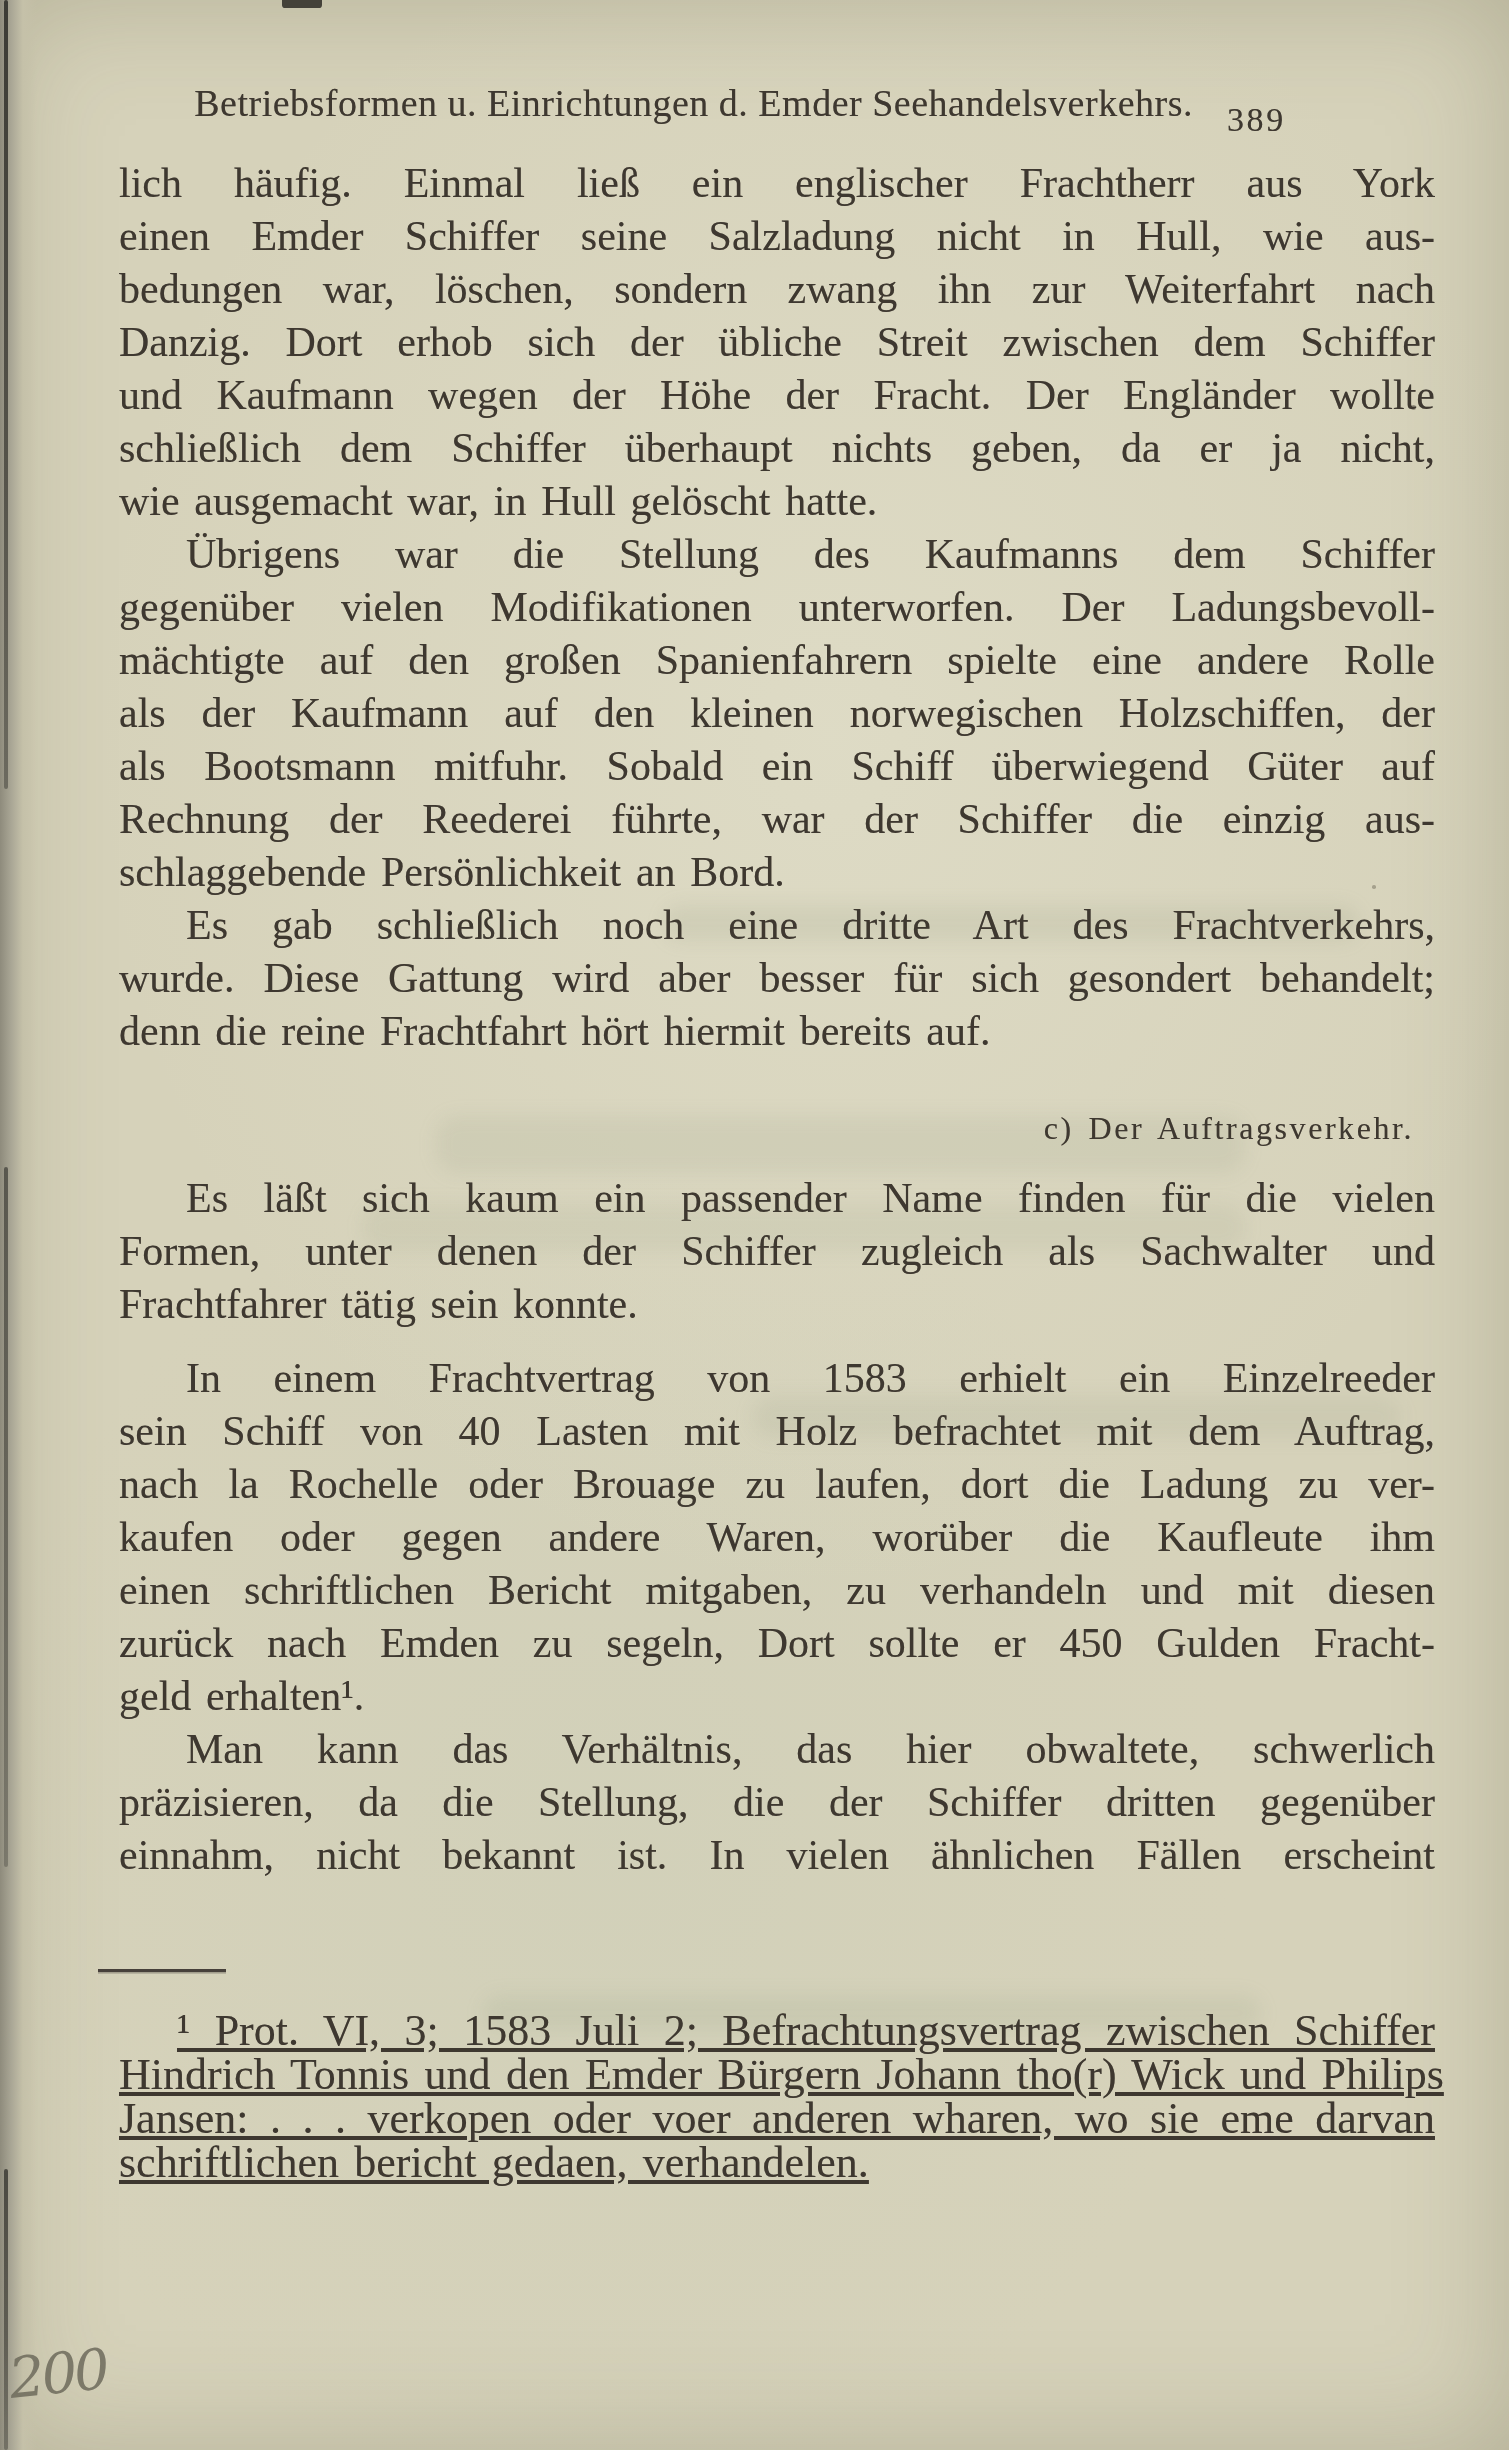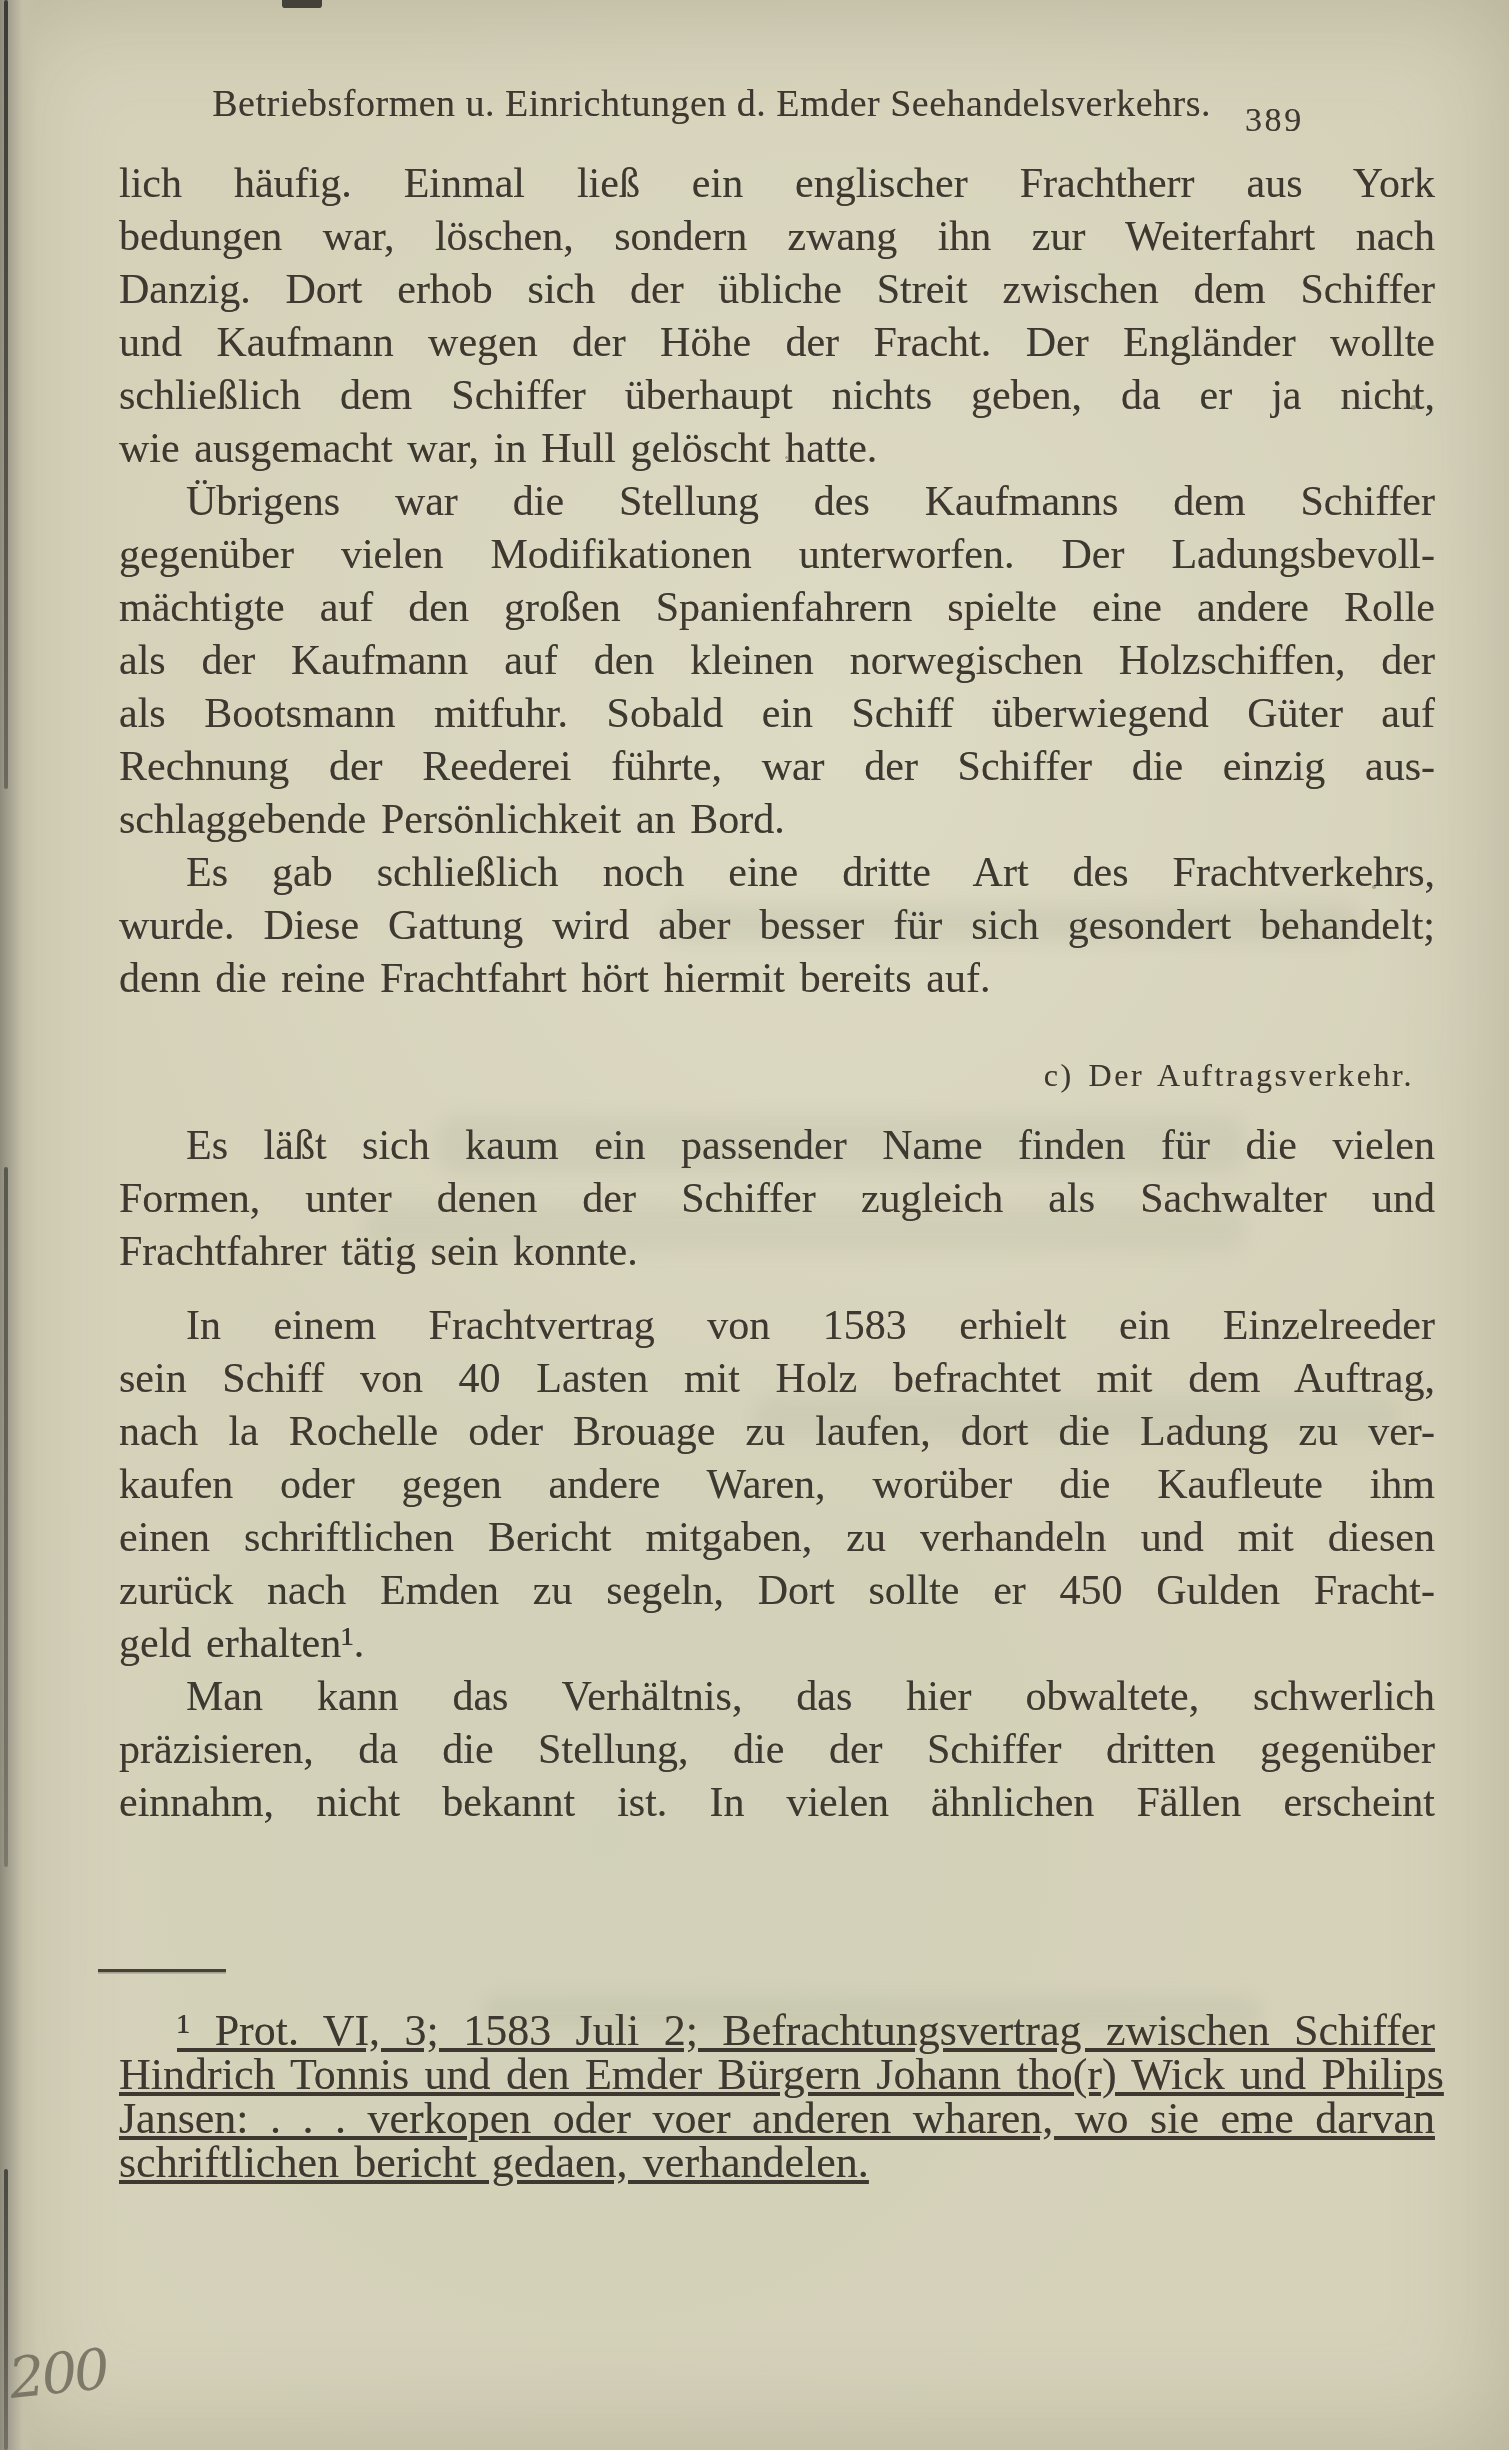--- a/index.html
+++ b/index.html
@@ -39,21 +39,21 @@
   
   .smudge{position:absolute;filter:blur(8.3px);border-radius:21px;pointer-events:none;}
   .s1{top:905px;left:664px;width:695px;height:36px;background:rgba(139,152,122,.14);}
   .s2{top:1116px;left:436px;width:809px;height:57px;background:rgba(139,152,122,.12);}
   .s3{top:1204px;left:363px;width:882px;height:47px;background:rgba(139,152,122,.10);}
   .s4{top:1396px;left:752px;width:649px;height:42px;background:rgba(139,152,122,.12);}
   .s5{top:1995px;left:483px;width:778px;height:36px;background:rgba(139,152,122,.13);}
 
   
   .running-header{
-    position:absolute;top:78px;left:121px;width:1316px;
+    position:absolute;top:78px;left:103px;width:1316px;
     display:flex;justify-content:center;align-items:flex-end;gap:34px;
     position:absolute;
     transform:translateX(-21px);
     white-space:nowrap;
   }
   .running-title{
     font-size:38px;line-height:50px;letter-spacing:0.5px;
     text-shadow:0 0 0.5px rgba(62,56,48,.45);
   }
   .page-number{
@@ -141,20 +141,21 @@
   <div class="speck k3"></div>
 
   <div class="running-header">
     <span class="running-title">Betriebsformen u. Einrichtungen d. Emder Seehandelsverkehrs.</span>
     <span class="page-number">389</span>
   </div>
 
   <div id="body-blocks" class="body-col">
       <div class="paragraph">
         <div class="line">lich häufig.  Einmal ließ ein englischer Frachtherr aus York</div>
+        <div class="line">einen Emder Schiffer seine Salzladung nicht in Hull, wie aus-</div>
         <div class="line">bedungen war, löschen, sondern zwang ihn zur Weiterfahrt nach</div>
         <div class="line">Danzig.  Dort erhob sich der übliche Streit zwischen dem Schiffer</div>
         <div class="line">und Kaufmann wegen der Höhe der Fracht.  Der Engländer wollte</div>
         <div class="line">schließlich dem Schiffer überhaupt nichts geben, da er ja nicht,</div>
         <div class="line no-just">wie ausgemacht war, in Hull gelöscht hatte.</div>
       </div>
       <div class="paragraph">
         <div class="line indent">Übrigens war die Stellung des Kaufmanns dem Schiffer</div>
         <div class="line">gegenüber vielen Modifikationen unterworfen.  Der Ladungsbevoll-</div>
         <div class="line">mächtigte auf den großen Spanienfahrern spielte eine andere Rolle</div>

